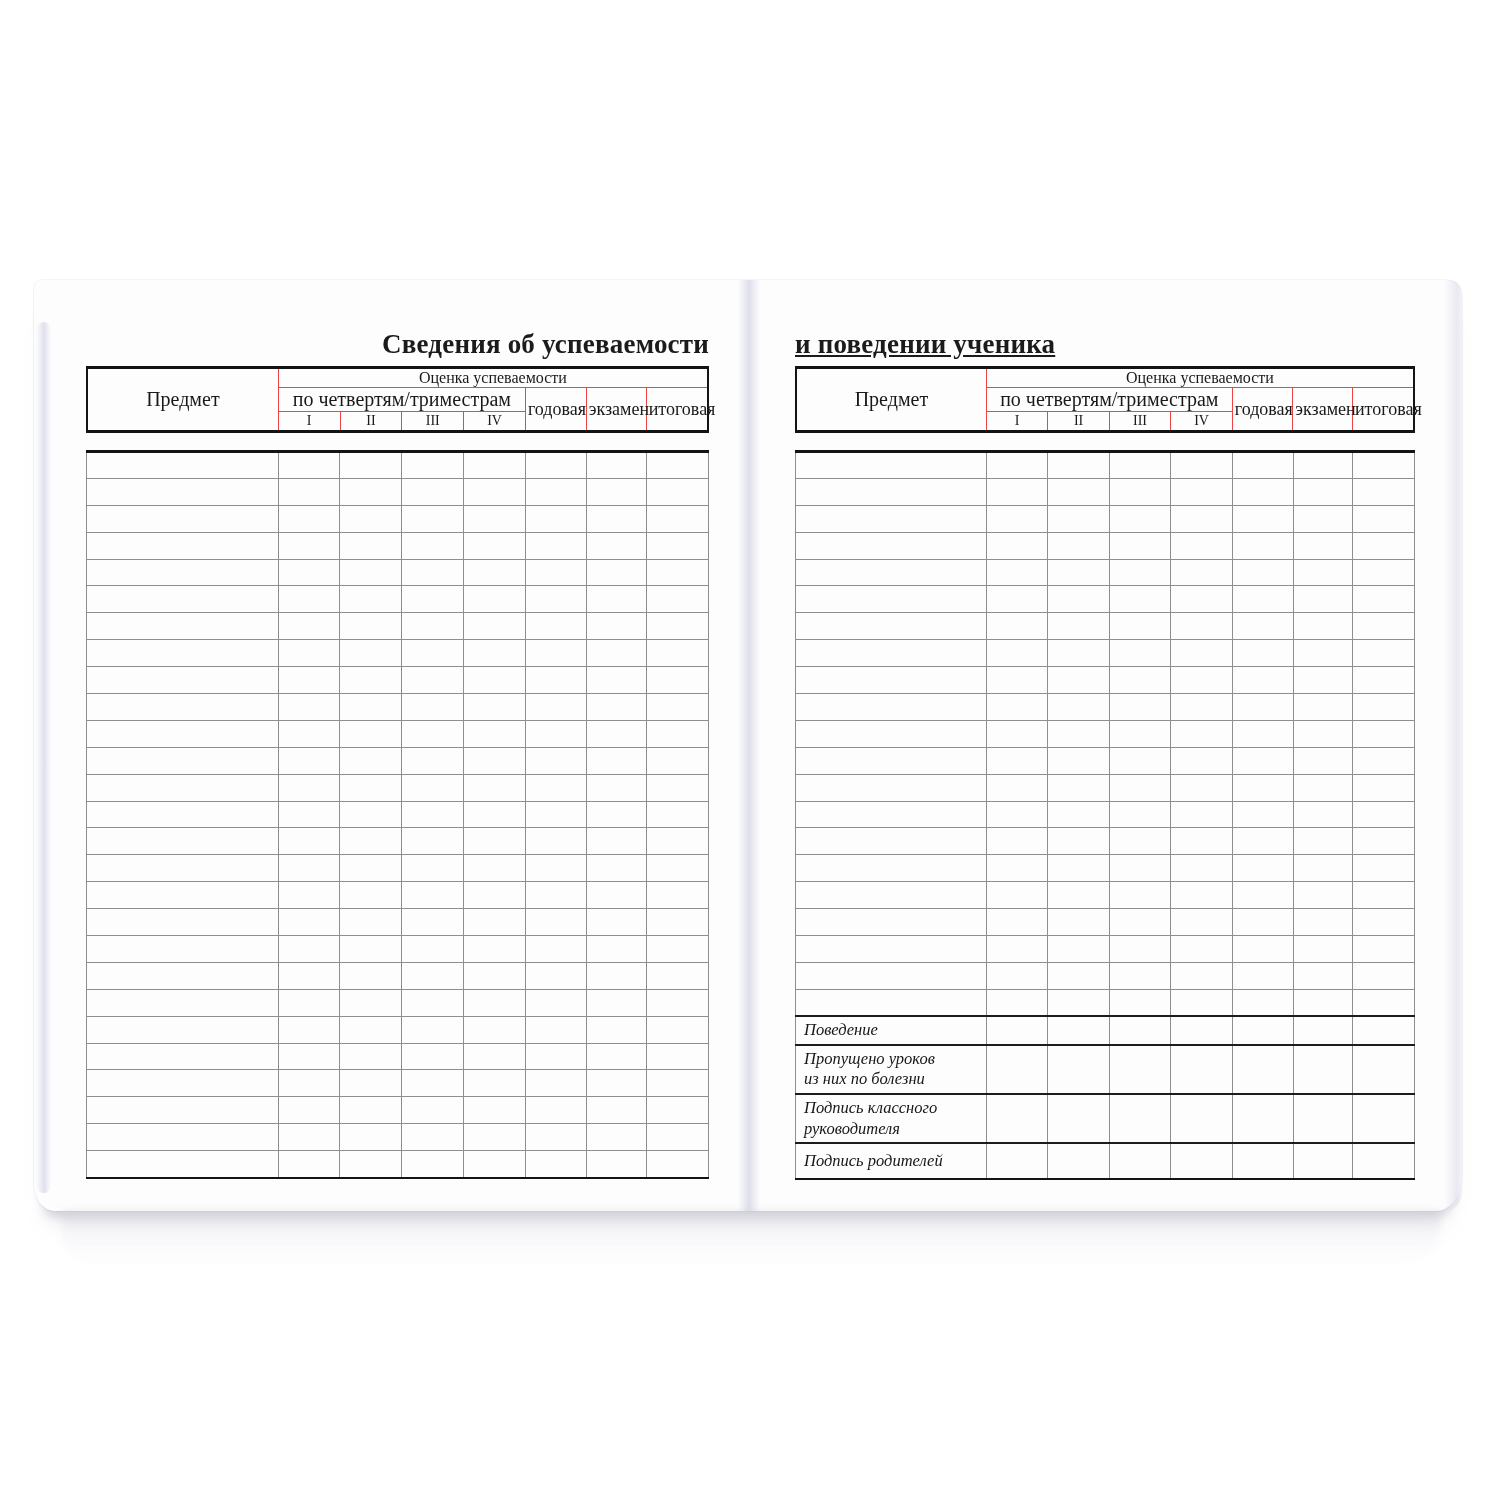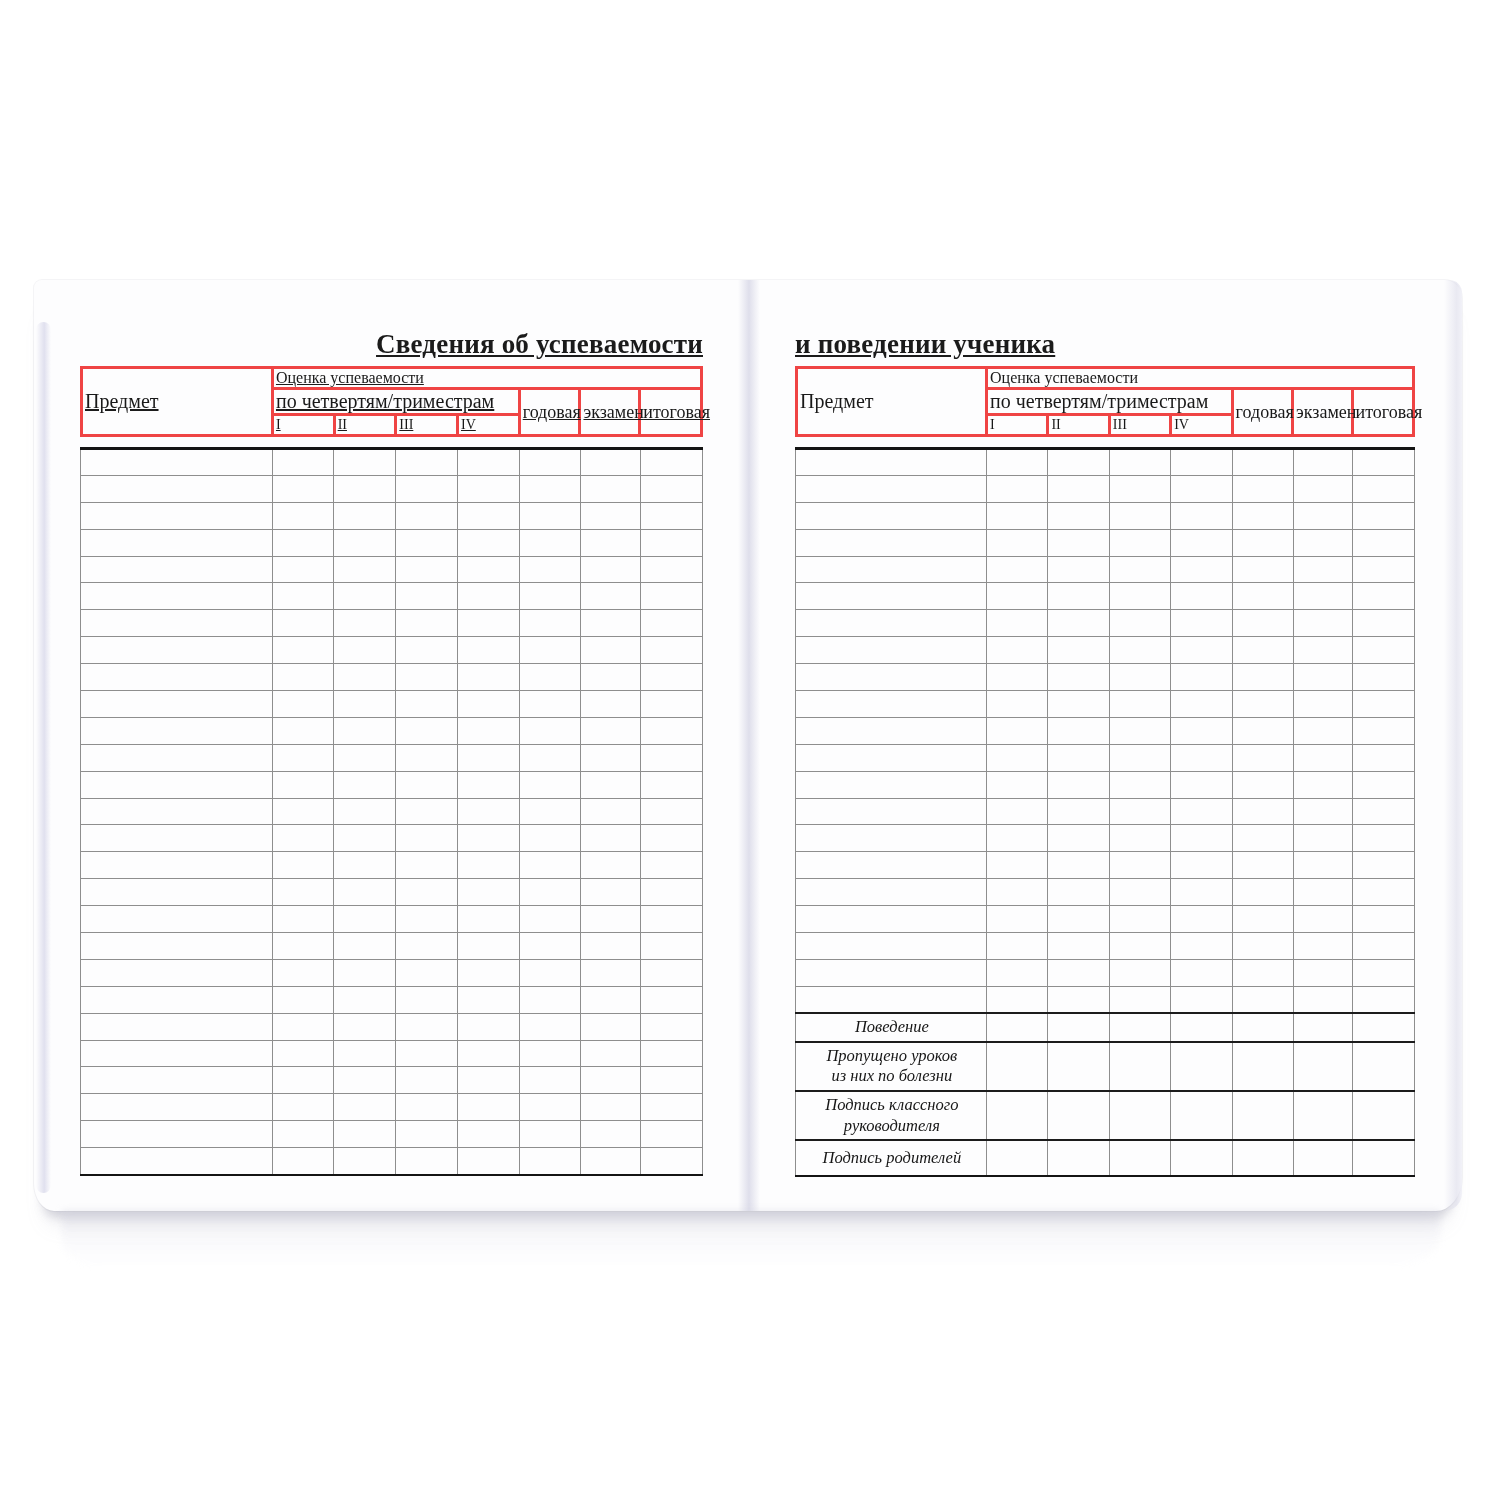--- a/index.html
+++ b/index.html
@@ -36,53 +36,53 @@
   }
   .bottom-stack{
     position:absolute;left:62px;top:1210px;width:1378px;height:58px;
     background:linear-gradient(180deg, rgba(206,206,218,0.38) 0%, rgba(233,233,241,0.28) 42%, rgba(255,255,255,0) 100%);
     border-radius:0 0 60px 46px / 0 0 30px 26px;
     filter:blur(3px);
     pointer-events:none;
   }
   
   .page-content{position:absolute;top:326px;}
-  .page-content.left{left:80px;width:623px;text-decoration:underline;}
+  .page-content.left{left:86px;width:623px;}
   .page-content.right{left:795px;width:620px;}
   .page-title{
     font-size:27px;font-weight:bold;line-height:36px;margin:0;
     letter-spacing:0.2px;color:#1b1b1b;
   }
   .page-title.right-align{text-align:right;}
   .page-title.left-align{text-align:left;text-decoration:underline;}
   
   table{border-collapse:collapse;table-layout:fixed;width:100%;}
   col.c-subject{width:30.8%;}
   col.c-q{width:9.95%;}
   col.c-annual{width:9.8%;}
   col.c-exam{width:9.65%;}
   col.c-final{width:9.95%;}
 
   .head-table{margin-top:4px;border:2px solid #141414;border-top-width:3px;border-bottom-width:3px;}
   .head-table th{
-    border:3px solid #ef4444;padding:0 2px;text-align:left;vertical-align:middle;
+    border:1px solid #ef4444;padding:0 2px;text-align:center;vertical-align:middle;
     font-weight:normal;color:#191919;
   }
   .head-table tr.hr1 th{height:18px;}
   .head-table tr.hr2 th{height:17px;}
   .head-table tr.hr3 th{height:18px;}
   .th-subject{font-weight:bold;font-size:20px;}
   .th-group{font-weight:bold;font-size:16px;}
   .th-quarters{font-size:20px;}
   .th-roman{font-size:14px;}
   .th-term{font-size:18px;}
 
   .body-table{
-    margin-top:10px;
-    border:1.5px solid #2a2a2a;border-top:3px solid #141414;border-bottom:2px solid #141414;text-align:center;
+    margin-top:17px;
+    border:1.5px solid #2a2a2a;border-top:3px solid #141414;border-bottom:2px solid #141414;
   }
   .body-table td{border:1px solid #8e8e8e;padding:0;}
   .body-table tr.body-row{height:26.9px;}
   
   tbody.special td{border-top:2px solid #1c1c1c;}
   tr.special-row{height:28px;}
   tr.special-row.two-line{height:42px;}
   tr.special-row:last-child{height:36px;}
   td.sp-label{
     font-style:italic;font-size:16.5px;line-height:1.25;

